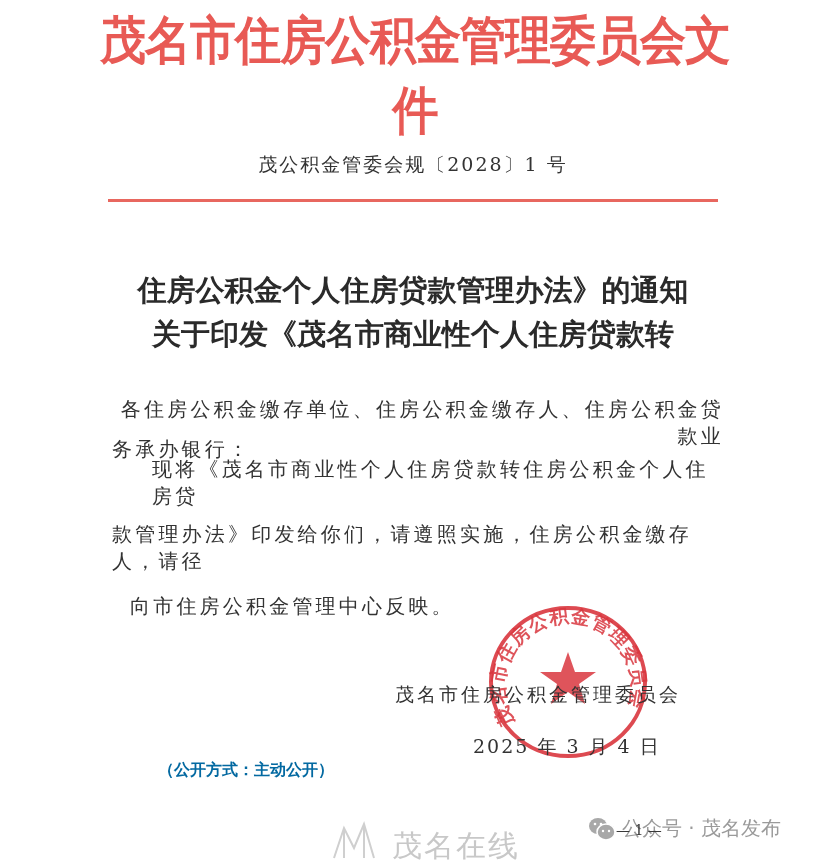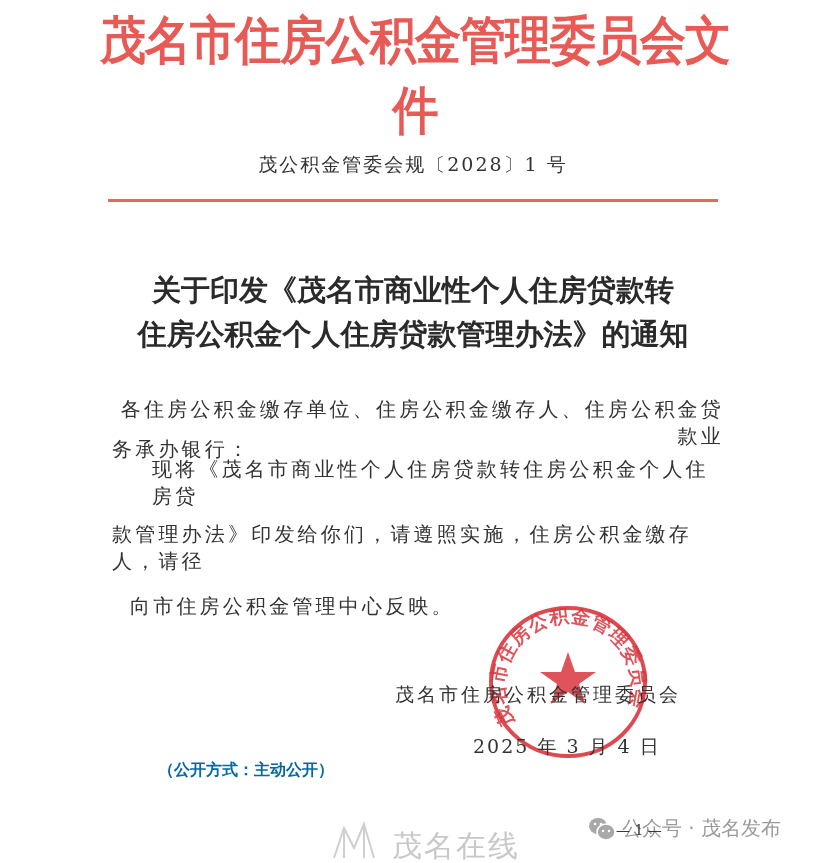--- a/index.html
+++ b/index.html
@@ -22,22 +22,22 @@
 </head>
 <body>
 
 <div class="abs red-title">茂名市住房公积金管理委员会文件</div>
 
 <div class="abs docno">茂公积金管委会规〔2028〕1 号</div>
 
 <div class="abs redline"></div>
 
 <div class="abs notice-title">
+  <div>住房公积金个人住房贷款管理办法》的通知</div>
   <div>关于印发《茂名市商业性个人住房贷款转</div>
-  <div>住房公积金个人住房贷款管理办法》的通知</div>
 </div>
 
 <div class="abs body-text" style="top:396px;text-align:right;">各住房公积金缴存单位、住房公积金缴存人、住房公积金贷款业</div>
 <div class="abs body-text" style="top:436px;">务承办银行：</div>
 <div class="abs body-text" style="top:456px; left:152px; width:572px;">现将《茂名市商业性个人住房贷款转住房公积金个人住房贷</div>
 <div class="abs body-text" style="top:521px;">款管理办法》印发给你们，请遵照实施，住房公积金缴存人，请径</div>
 <div class="abs body-text" style="top:593px;margin-left:18px;">向市住房公积金管理中心反映。</div>
 
 <svg class="abs stamp" viewBox="0 0 162 156">
   <defs>

